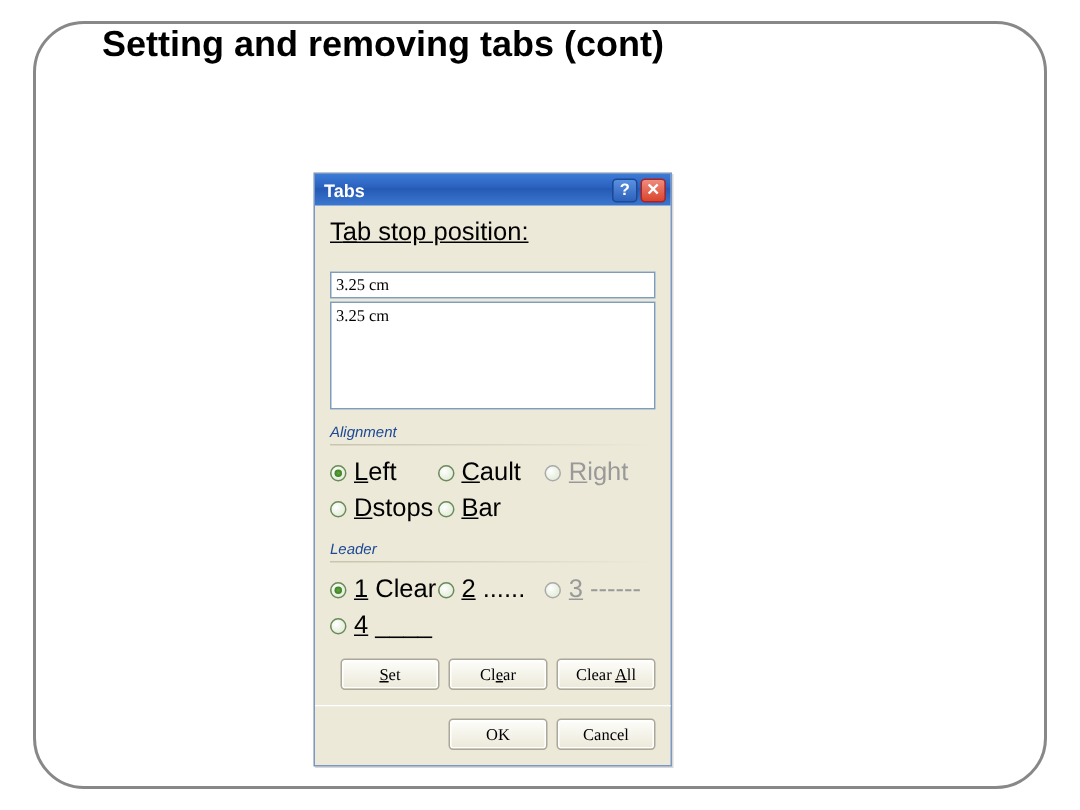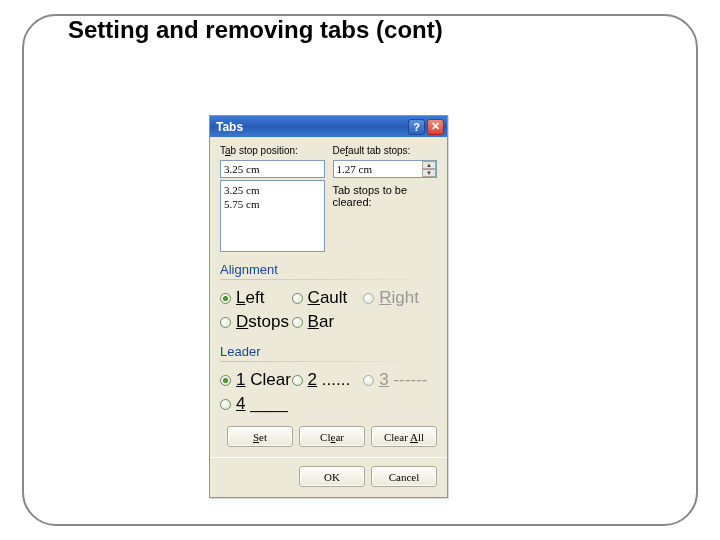--- a/index.html
+++ b/index.html
@@ -62,21 +62,21 @@
     justify-content: center;
     font-size: 11px;
     font-weight: bold;
     color: #fff;
   }
   .tbtn.help { background: linear-gradient(#5a8fe0,#2d62bb); border:1px solid #1c4896;}
   .tbtn.close { background: linear-gradient(#f08b7d,#d9442d); border:1px solid #a22; }
   .body { padding: 8px 10px 10px 10px; }
   .row { display: flex; gap: 8px; }
   .col { flex: 1; }
-  .lbl { font-size: 10px; color: #000; margin-bottom: 4px; }
+  .lbl { font-size: 17px; color: #000; margin-bottom: 16px; text-decoration: underline; }
   .lbl .accel { text-decoration: underline; }
   .input {
     width: 100%;
     height: 18px;
     border: 1px solid #7f9db9;
     background: #fff;
     font: 11px Tahoma;
     padding: 1px 3px;
   }
   .spinwrap { position: relative; }
@@ -96,23 +96,24 @@
     border: 1px solid #7f9db9;
     background: #fff;
     padding: 2px 3px;
     font: 11px Tahoma;
     color: #000;
     overflow: hidden;
   }
   .listbox div { line-height: 14px; }
   .cleartxt { font-size: 11px; color:#000; margin-top: 6px; }
   .group-title {
-    font-size: 13px;
+    font-size: 10px;
     color: #1c4896;
     margin: 10px 0 2px 0;
+    font-style: italic;
   }
   .group-line {
     height: 1px;
     background: linear-gradient(to right,#c8c4b0,#ece9d8);
     margin-bottom: 6px;
   }
   .radios { display: flex; flex-wrap: wrap; }
   .radio {
     width: 33%;
     display: flex;
@@ -179,35 +180,21 @@
   </div>
   <div class="body">
     <div class="row">
       <div class="col">
         <div class="lbl">
           <span>T</span><span class="accel">a</span><span>b stop position:</span>
         </div>
         <input class="input" value="3.25 cm" style="">
         <div class="listbox">
           <div>3.25 cm</div>
-          <div>5.75 cm</div>
-        </div>
-      </div>
-      <div class="col">
-        <div class="lbl">
-          <span>De</span><span class="accel">f</span><span>ault tab stops:</span>
-        </div>
-        <div class="spinwrap">
-          <input class="input" value="1.27 cm" style="">
-          <div class="spin">
-              <div>▲</div>
-              <div>▼</div>
-            </div>
-        </div>
-        <div class="cleartxt">Tab stops to be cleared:</div>
+        </div>
       </div>
     </div>
 
     <div class="group-title">Alignment</div>
     <div class="group-line"></div>
     <div class="radios">
       <div class="radio">
           <span class="dot sel"></span>
           <span><span class="accel">L</span><span>eft</span></span>
         </div>

